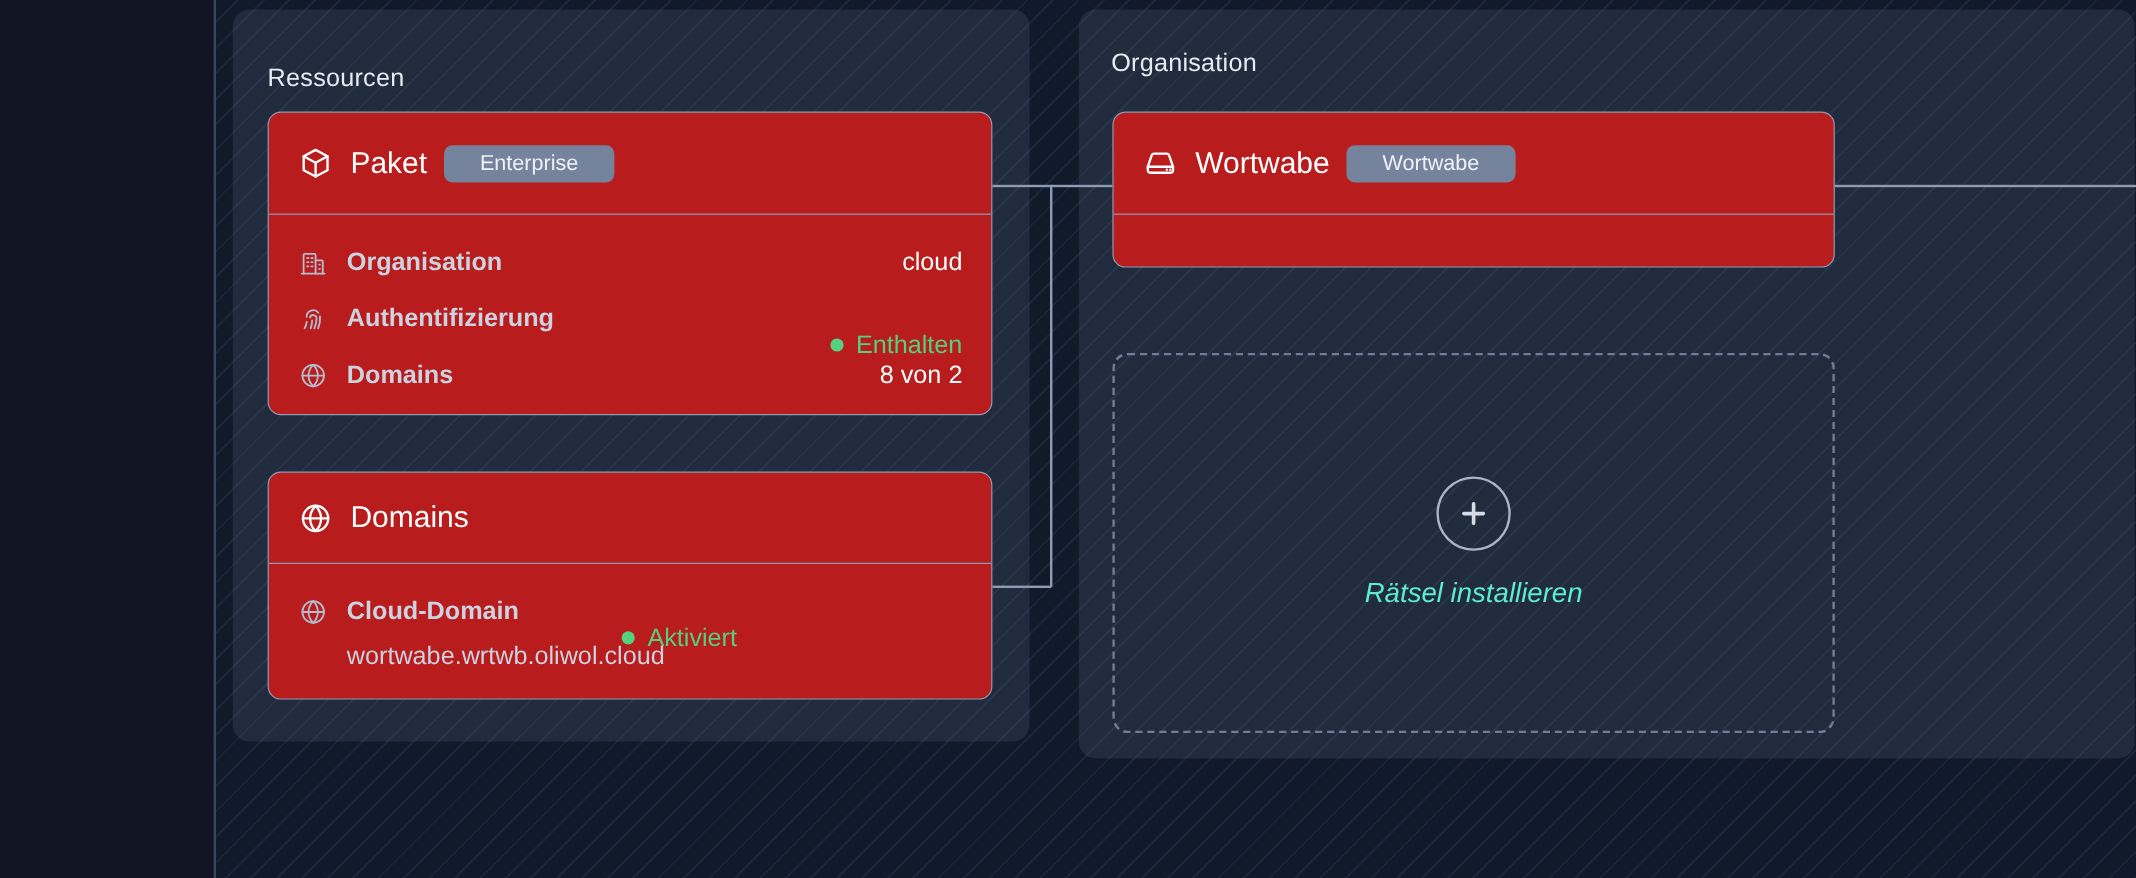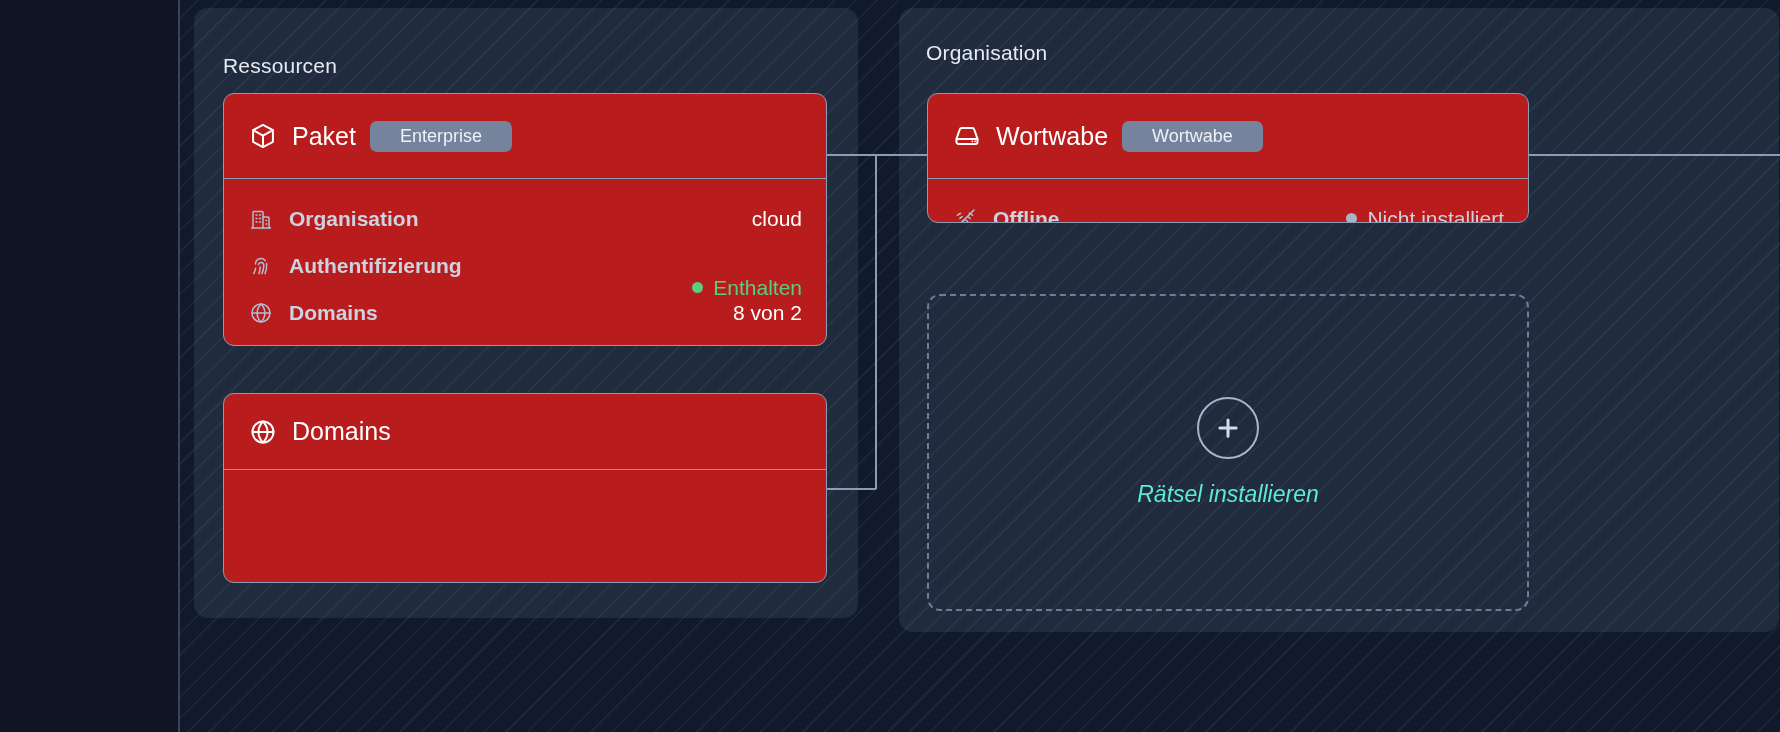--- a/index.html
+++ b/index.html
@@ -276,55 +276,51 @@
     <div class="card-head">
       <span class="glyph">
         <svg viewBox="0 0 24 24" fill="none" stroke="currentColor" stroke-width="1.7" stroke-linecap="round" stroke-linejoin="round">
           <circle cx="12" cy="12" r="9"></circle>
           <path d="M3 12h18"></path>
           <path d="M12 3c2.6 2.6 3.9 5.7 3.9 9S14.6 18.4 12 21C9.4 18.4 8.1 15.3 8.1 12S9.4 5.6 12 3z"></path>
         </svg>
       </span>
       <span class="card-title">Domains</span>
     </div>
+    <div class="card-body">
+      <div class="row">
+        <span class="glyph">
+          <svg viewBox="0 0 24 24" fill="none" stroke="currentColor" stroke-width="1.5" stroke-linecap="round" stroke-linejoin="round">
+            <circle cx="12" cy="12" r="9"></circle>
+            <path d="M3 12h18"></path>
+            <path d="M12 3c2.6 2.6 3.9 5.7 3.9 9S14.6 18.4 12 21C9.4 18.4 8.1 15.3 8.1 12S9.4 5.6 12 3z"></path>
+          </svg>
+        </span>
+        <span class="row-label">Cloud-Domain</span>
+        <span class="row-value green" style="margin-left:86px; margin-right:auto;">
+          <i class="dot green"></i>
+          <span>Aktiviert</span>
+        </span>
+      </div>
+      <div class="subline">wortwabe.wrtwb.oliwol.cloud</div>
+    </div>
   </div>
 
   <div class="card" id="card-wortwabe">
     <div class="card-head">
       <span class="glyph">
         <svg viewBox="0 0 24 24" fill="none" stroke="currentColor" stroke-width="1.7" stroke-linecap="round" stroke-linejoin="round">
           <path d="M3 14.5 5.7 6.6A2 2 0 0 1 7.6 5.2h8.8a2 2 0 0 1 1.9 1.4L21 14.5"></path>
           <path d="M3 14.5h18v2.6a1.7 1.7 0 0 1-1.7 1.7H4.7A1.7 1.7 0 0 1 3 17.1z"></path>
           <path d="M16.6 16.6h.01M19 16.6h.01"></path>
         </svg>
       </span>
       <span class="card-title">Wortwabe</span>
       <span class="badge">Wortwabe</span>
     </div>
-    <div class="card-body">
-      <div class="row">
-        <span class="glyph">
-          <svg viewBox="0 0 24 24" fill="none" stroke="currentColor" stroke-width="1.5" stroke-linecap="round" stroke-linejoin="round">
-            <path d="M4.4 8.3a13 13 0 0 1 3.1-2.1"></path>
-            <path d="M6.9 11.4a9 9 0 0 1 2.4-1.7"></path>
-            <path d="M9.5 14.4a5 5 0 0 1 1.4-1"></path>
-            <path d="M19.6 8.3a13 13 0 0 0-3.4-2.2"></path>
-            <path d="M17.1 11.4a9 9 0 0 0-2.6-1.8"></path>
-            <path d="M14.5 14.4a5 5 0 0 0-1.5-1"></path>
-            <path d="M12 18.6h.01"></path>
-            <path d="M3 21 21 3"></path>
-          </svg>
-        </span>
-        <span class="row-label">Offline</span>
-        <span class="row-value muted">
-          <i class="dot grey"></i>
-          <span>Nicht installiert</span>
-        </span>
-      </div>
-    </div>
   </div>
 
   <div id="install-slot">
     <span class="plus-circle">
       <svg viewBox="0 0 24 24" fill="none" stroke="currentColor" stroke-width="2.4" stroke-linecap="round">
         <path d="M12 5.5v13M5.5 12h13"></path>
       </svg>
     </span>
     <span id="install-label">Rätsel installieren</span>
   </div>

